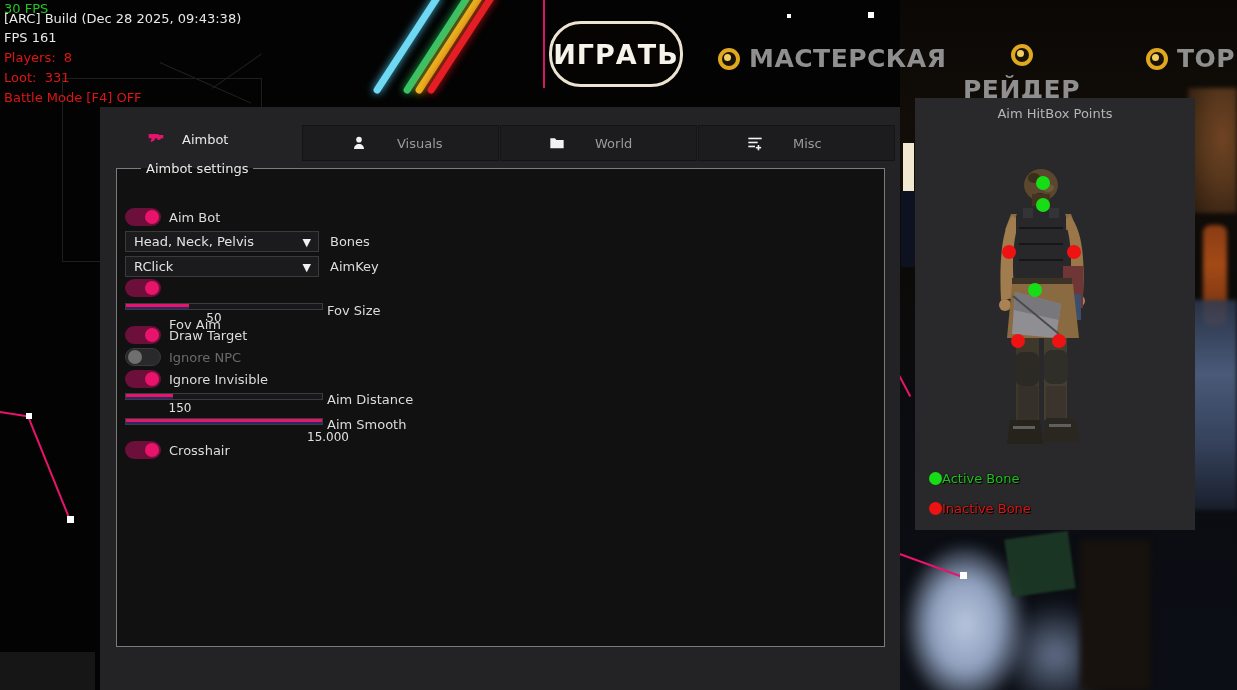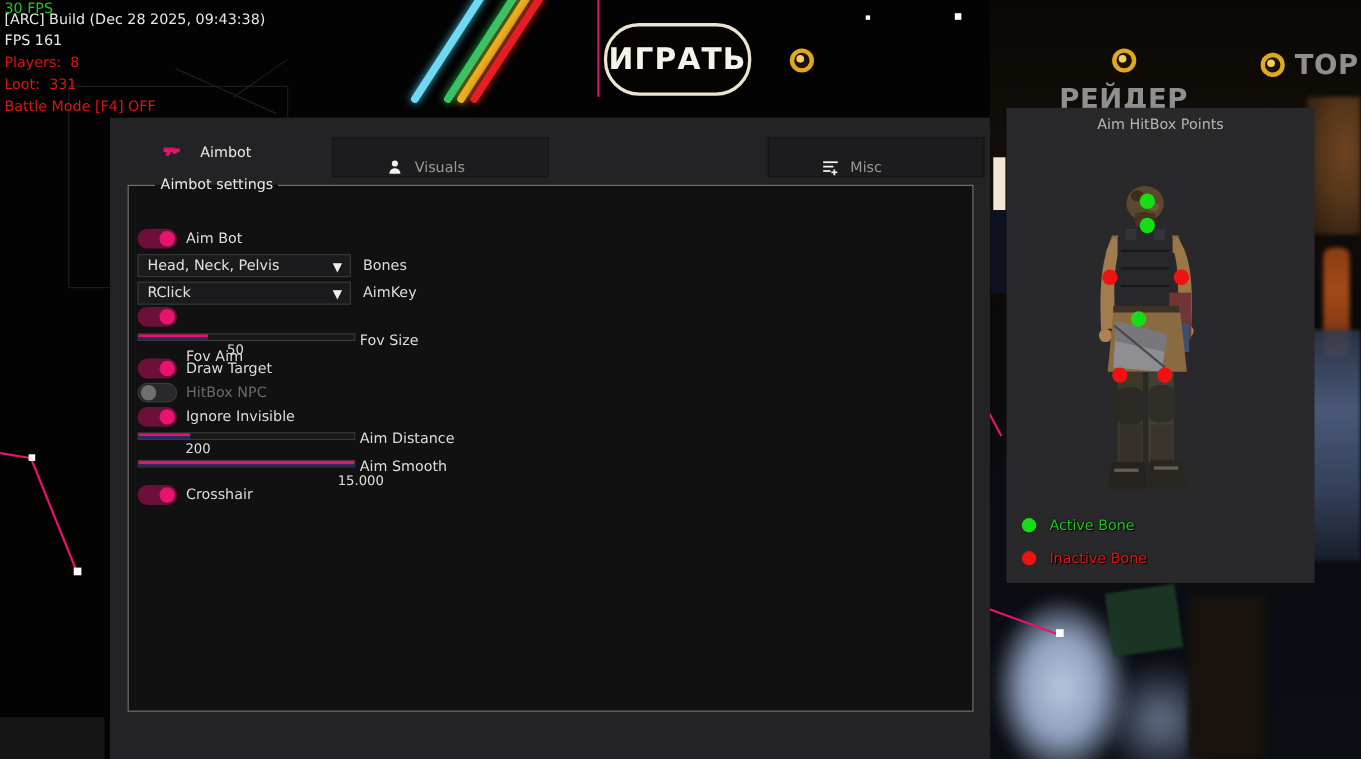--- a/index.html
+++ b/index.html
@@ -71,21 +71,21 @@
   .coin{width:22px;height:22px;border-radius:50%;background:#1a1206;border:4px solid #dfa81e;box-sizing:border-box;position:relative;}
   .coin::after{content:"";position:absolute;left:2px;top:2px;width:7px;height:7px;border-radius:50%;background:#f2cf5e;}
   #gm-item-1{left:718px;top:44px;}
   #gm-item-2{left:963px;top:44px;flex-direction:column;}
   #gm-item-3{left:1146px;top:44px;}
 
   
   #main-panel{left:100px;top:107px;width:800px;height:583px;background:#232325;}
   #active-tab{left:48px;top:24px;display:flex;align-items:center;gap:18px;color:#e8e8e8;font-size:13px;}
   .tab-box{top:18px;width:197px;height:36px;background:#1c1c1e;border:1px solid #141416;box-sizing:border-box;
-    display:flex;align-items:flex-end;padding-left:48px;gap:10px;color:#9a9a9a;font-size:13px;}
+    display:flex;align-items:center;padding-left:48px;gap:30px;color:#9a9a9a;font-size:13px;}
   #tab-visuals{left:202px;}
   #tab-world{left:400px;}
   #tab-misc{left:598px;}
   .tab-icon{width:16px;height:16px;display:block;}
 
   #groupbox{position:absolute;left:16px;top:54px;width:769px;height:486px;margin:0;
     border:1px solid #7b7b7b;background:#111112;box-sizing:border-box;}
   #groupbox legend{margin-left:12px;padding:0 5px;color:#eaeaea;font-size:13px;}
 
   .ctl-label{color:#dcdcdc;font-size:13px;white-space:nowrap;}
@@ -105,21 +105,21 @@
   .slider{width:198px;height:7px;background:#18181a;border:1px solid #3b3b3d;box-sizing:border-box;}
   .slider .fill{height:100%;background:linear-gradient(180deg,#e8146c 0%,#e8146c 55%,#2a2a66 56%,#2a2a66 100%);}
   .slider-value{color:#e0e0e0;font-size:12px;text-align:center;width:60px;}
 
   
   #hitbox-panel{left:915px;top:98px;width:280px;height:432px;background:#29292b;}
   #hitbox-title{left:0;top:8px;width:280px;text-align:center;color:#b5b5b5;font-size:13px;}
   .hb-dot{position:absolute;width:14px;height:14px;border-radius:50%;}
   .hb-dot.active{background:#17dd17;}
   .hb-dot.inactive{background:#ee1212;}
-  .legend-row{display:flex;gap:12px;}
+  .legend-row{display:flex;align-items:center;gap:0;}
   .legend-dot{width:13px;height:13px;border-radius:50%;}
   .legend-label{font-size:13px;text-shadow:1px 1px 0 #000,0 0 2px #000;}
   #legend-active{left:14px;top:373px;}
   #legend-active .legend-dot{background:#17dd17;}
   #legend-active .legend-label{color:#1dc21d;}
   #legend-inactive{left:14px;top:403px;}
   #legend-inactive .legend-dot{background:#ee1212;}
   #legend-inactive .legend-label{color:#e01414;}
 </style>
 </head>
@@ -160,20 +160,21 @@
 <div class="abs hud-line hud-green" style="top:1px;">30 FPS</div>
 <div class="abs hud-line hud-white" style="top:11px;">[ARC] Build (Dec 28 2025, 09:43:38)</div>
 <div class="abs hud-line hud-white" style="top:30px;">FPS 161</div>
 <div class="abs hud-line hud-red" style="top:50px;">Players:  8</div>
 <div class="abs hud-line hud-red" style="top:70px;">Loot:  331</div>
 <div class="abs hud-line hud-red" style="top:90px;">Battle Mode [F4] OFF</div>
 
 <div class="abs" id="play-button">ИГРАТЬ</div>
 <div class="abs gm-item" id="gm-item-1">
   <span class="coin"></span>
+  <span class="gm-label">МАСТЕРСКАЯ</span>
 </div>
 <div class="abs gm-item" id="gm-item-2">
   <span class="coin"></span>
   <span class="gm-label">РЕЙДЕР</span>
 </div>
 <div class="abs gm-item" id="gm-item-3">
   <span class="coin"></span>
   <span class="gm-label">ТОРГО</span>
 </div>
 
@@ -188,20 +189,26 @@
   </div>
 
   <div class="abs tab-box" id="tab-visuals">
     <svg class="tab-icon" viewBox="0 0 24 24">
       <circle cx="12" cy="7" r="4.2" fill="#f2f2f2"></circle>
       <path fill="#f2f2f2" d="M4.5 21c0-4.5 3.3-7.5 7.5-7.5s7.5 3 7.5 7.5z"></path>
     </svg>
     <span>Visuals</span>
   </div>
 
+  <div class="abs tab-box" id="tab-world">
+    <svg class="tab-icon" viewBox="0 0 24 24">
+      <path fill="#f2f2f2" d="M2 5h7l2 2.5h11V20H2z"></path>
+    </svg>
+    <span>World</span>
+  </div>
 
   <div class="abs tab-box" id="tab-misc">
     <svg class="tab-icon" viewBox="0 0 24 24">
       <rect x="2" y="4" width="20" height="2.4" fill="#f2f2f2"></rect>
       <rect x="2" y="10" width="14" height="2.4" fill="#f2f2f2"></rect>
       <rect x="2" y="16" width="10" height="2.4" fill="#f2f2f2"></rect>
       <rect x="16" y="15" width="2.4" height="8" fill="#f2f2f2"></rect>
       <rect x="13.2" y="17.8" width="8" height="2.4" fill="#f2f2f2"></rect>
     </svg>
     <span>Misc</span>
@@ -239,31 +246,31 @@
     <div class="abs ctl-label" style="left:210px;top:127px;">Fov Size</div>
 
     <div class="abs toggle on" style="left:8px;top:150px;">
         <div class="knob"></div>
       </div>
     <div class="abs ctl-label" style="left:52px;top:152px;">Draw Target</div>
 
     <div class="abs toggle off" style="left:8px;top:172px;">
         <div class="knob"></div>
       </div>
-    <div class="abs ctl-label disabled" style="left:52px;top:174px;">HitBox NPC</div>
+    <div class="abs ctl-label disabled" style="left:52px;top:174px;">Ignore NPC</div>
 
     <div class="abs toggle on" style="left:8px;top:194px;">
         <div class="knob"></div>
       </div>
     <div class="abs ctl-label" style="left:52px;top:196px;">Ignore Invisible</div>
 
     <div class="abs slider" style="left:8px;top:217px;">
       <div class="fill" style="width: 24%;"></div>
     </div>
-    <div class="abs slider-value" style="left:33px;top:225px;">200</div>
+    <div class="abs slider-value" style="left:33px;top:225px;">150</div>
     <div class="abs ctl-label" style="left:210px;top:216px;">Aim Distance</div>
 
     <div class="abs slider" style="left:8px;top:242px;">
       <div class="fill" style="width: 100%;"></div>
     </div>
     <div class="abs ctl-label" style="left:210px;top:241px;">Aim Smooth</div>
     <div class="abs slider-value" style="left:181px;top:254px;text-align:center;">15.000</div>
 
     <div class="abs toggle on" style="left:8px;top:265px;">
         <div class="knob"></div>

